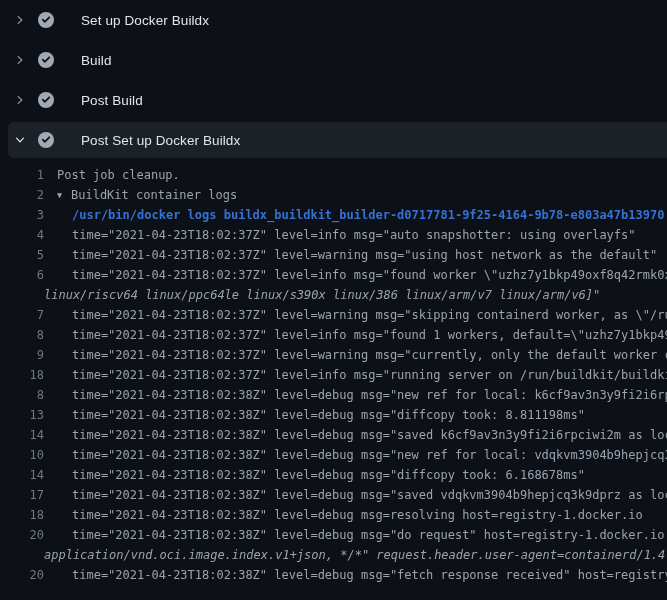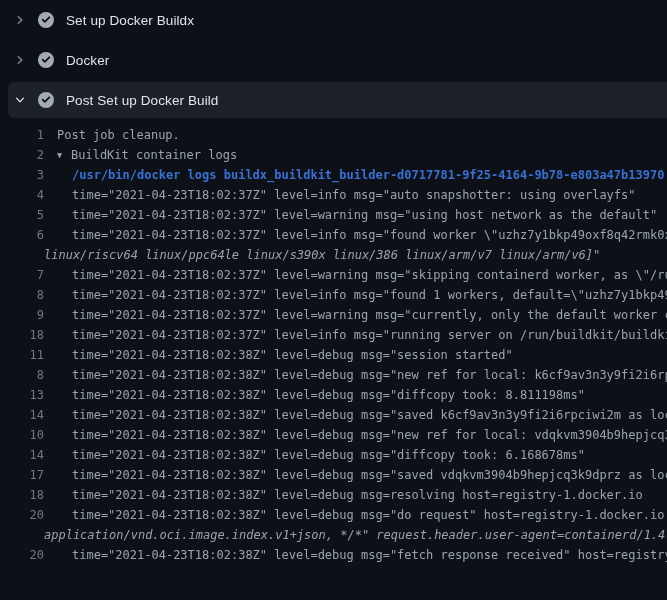--- a/index.html
+++ b/index.html
@@ -15,21 +15,21 @@
     cursor:pointer;
   }
   .step-highlight{
     position:absolute;left:8px;right:-8px;top:2px;bottom:2px;
     background:var(--row-highlight,#1c2128);border-radius:6px;z-index:0;
   }
   .step-row .cell{position:relative;z-index:1;display:flex;align-items:center;}
   .chev{width:16px;height:16px;margin-left:12px;display:flex;align-items:center;justify-content:center;flex:none;}
   .chk{width:16px;height:16px;margin-left:10px;flex:none;}
   .step-label{
-    margin-left:12px;font-size:13.5px;color:var(--title,#dfe6ec);
+    margin-left:27px;font-size:13.5px;color:var(--title,#dfe6ec);
     white-space:nowrap;letter-spacing:.1px;
   }
   
   .log{
     padding-top:5px;
     font-family:"DejaVu Sans Mono","Liberation Mono",monospace;
     font-size:12px;line-height:20px;
   }
   .log-row{display:flex;white-space:pre;height:20px;}
   .num{
@@ -71,55 +71,68 @@
       <svg width="12" height="12" viewBox="0 0 16 16">
           <path d="M5.5 3.5 L10.5 8 L5.5 12.5" fill="none" stroke="#8b949e" stroke-width="1.7" stroke-linecap="round" stroke-linejoin="round"></path>
         </svg>
     </span>
     <span class="cell chk">
       <svg width="16" height="16" viewBox="0 0 16 16">
           <circle cx="8" cy="8" r="8" fill="#a2abb5"></circle>
           <path d="M11.3 5.3 L6.8 9.8 L4.7 7.7" fill="none" stroke="#10141a" stroke-width="1.8" stroke-linecap="round" stroke-linejoin="round"></path>
         </svg>
     </span>
-    <span class="cell step-label">Docker</span>
+    <span class="cell step-label">Build</span>
   </div>
 
+  <div class="step-row">
+    <span class="cell chev">
+      <svg width="12" height="12" viewBox="0 0 16 16">
+          <path d="M5.5 3.5 L10.5 8 L5.5 12.5" fill="none" stroke="#8b949e" stroke-width="1.7" stroke-linecap="round" stroke-linejoin="round"></path>
+        </svg>
+    </span>
+    <span class="cell chk">
+      <svg width="16" height="16" viewBox="0 0 16 16">
+          <circle cx="8" cy="8" r="8" fill="#a2abb5"></circle>
+          <path d="M11.3 5.3 L6.8 9.8 L4.7 7.7" fill="none" stroke="#10141a" stroke-width="1.8" stroke-linecap="round" stroke-linejoin="round"></path>
+        </svg>
+    </span>
+    <span class="cell step-label">Post Build</span>
+  </div>
 
   <div class="step-row">
     <div class="step-highlight"></div>
     <span class="cell chev">
       <svg width="12" height="12" viewBox="0 0 16 16">
           <path d="M3.5 5.5 L8 10.5 L12.5 5.5" fill="none" stroke="#dfe6ec" stroke-width="1.7" stroke-linecap="round" stroke-linejoin="round"></path>
         </svg>
     </span>
     <span class="cell chk">
       <svg width="16" height="16" viewBox="0 0 16 16">
           <circle cx="8" cy="8" r="8" fill="#a2abb5"></circle>
           <path d="M11.3 5.3 L6.8 9.8 L4.7 7.7" fill="none" stroke="#10141a" stroke-width="1.8" stroke-linecap="round" stroke-linejoin="round"></path>
         </svg>
     </span>
-    <span class="cell step-label">Post Set up Docker Build</span>
+    <span class="cell step-label">Post Set up Docker Buildx</span>
   </div>
 
 </div>
 
 <div class="log">
     <div class="log-row"><span class="num">1</span><span class="txt ind1">Post job cleanup.</span></div>
     <div class="log-row"><span class="num">2</span><span class="txt ind1"><span class="marker">▼</span>BuildKit container logs</span></div>
     <div class="log-row"><span class="num">3</span><span class="txt ind2 cmd">/usr/bin/docker logs buildx_buildkit_builder-d0717781-9f25-4164-9b78-e803a47b13970</span></div>
     <div class="log-row"><span class="num">4</span><span class="txt ind2">time="2021-04-23T18:02:37Z" level=info msg="auto snapshotter: using overlayfs"</span></div>
     <div class="log-row"><span class="num">5</span><span class="txt ind2">time="2021-04-23T18:02:37Z" level=warning msg="using host network as the default"</span></div>
     <div class="log-row"><span class="num">6</span><span class="txt ind2">time="2021-04-23T18:02:37Z" level=info msg="found worker \"uzhz7y1bkp49oxf8q42rmk0xjd\"</span></div>
     <div class="log-row"><span class="num"></span><span class="txt ind0">linux/riscv64 linux/ppc64le linux/s390x linux/386 linux/arm/v7 linux/arm/v6]"</span></div>
     <div class="log-row"><span class="num">7</span><span class="txt ind2">time="2021-04-23T18:02:37Z" level=warning msg="skipping containerd worker, as \"/run/c"</span></div>
     <div class="log-row"><span class="num">8</span><span class="txt ind2">time="2021-04-23T18:02:37Z" level=info msg="found 1 workers, default=\"uzhz7y1bkp49ox"</span></div>
     <div class="log-row"><span class="num">9</span><span class="txt ind2">time="2021-04-23T18:02:37Z" level=warning msg="currently, only the default worker can"</span></div>
     <div class="log-row"><span class="num">18</span><span class="txt ind2">time="2021-04-23T18:02:37Z" level=info msg="running server on /run/buildkit/buildkitd"</span></div>
-    <div class="log-row"><span class="num">11</span><span class="txt ind2">time="2021-04-23T18:02:38Z" level=debug msg="session started"</span></div>
     <div class="log-row"><span class="num">8</span><span class="txt ind2">time="2021-04-23T18:02:38Z" level=debug msg="new ref for local: k6cf9av3n3y9fi2i6rpci"</span></div>
     <div class="log-row"><span class="num">13</span><span class="txt ind2">time="2021-04-23T18:02:38Z" level=debug msg="diffcopy took: 8.811198ms"</span></div>
     <div class="log-row"><span class="num">14</span><span class="txt ind2">time="2021-04-23T18:02:38Z" level=debug msg="saved k6cf9av3n3y9fi2i6rpciwi2m as local"</span></div>
     <div class="log-row"><span class="num">10</span><span class="txt ind2">time="2021-04-23T18:02:38Z" level=debug msg="new ref for local: vdqkvm3904b9hepjcq3k9"</span></div>
     <div class="log-row"><span class="num">14</span><span class="txt ind2">time="2021-04-23T18:02:38Z" level=debug msg="diffcopy took: 6.168678ms"</span></div>
     <div class="log-row"><span class="num">17</span><span class="txt ind2">time="2021-04-23T18:02:38Z" level=debug msg="saved vdqkvm3904b9hepjcq3k9dprz as local"</span></div>
     <div class="log-row"><span class="num">18</span><span class="txt ind2">time="2021-04-23T18:02:38Z" level=debug msg=resolving host=registry-1.docker.io</span></div>
     <div class="log-row"><span class="num">20</span><span class="txt ind2">time="2021-04-23T18:02:38Z" level=debug msg="do request" host=registry-1.docker.io re</span></div>
     <div class="log-row"><span class="num"></span><span class="txt ind0">application/vnd.oci.image.index.v1+json, */*" request.header.user-agent=containerd/1.4.</span></div>
     <div class="log-row"><span class="num">20</span><span class="txt ind2">time="2021-04-23T18:02:38Z" level=debug msg="fetch response received" host=registry-1</span></div>

